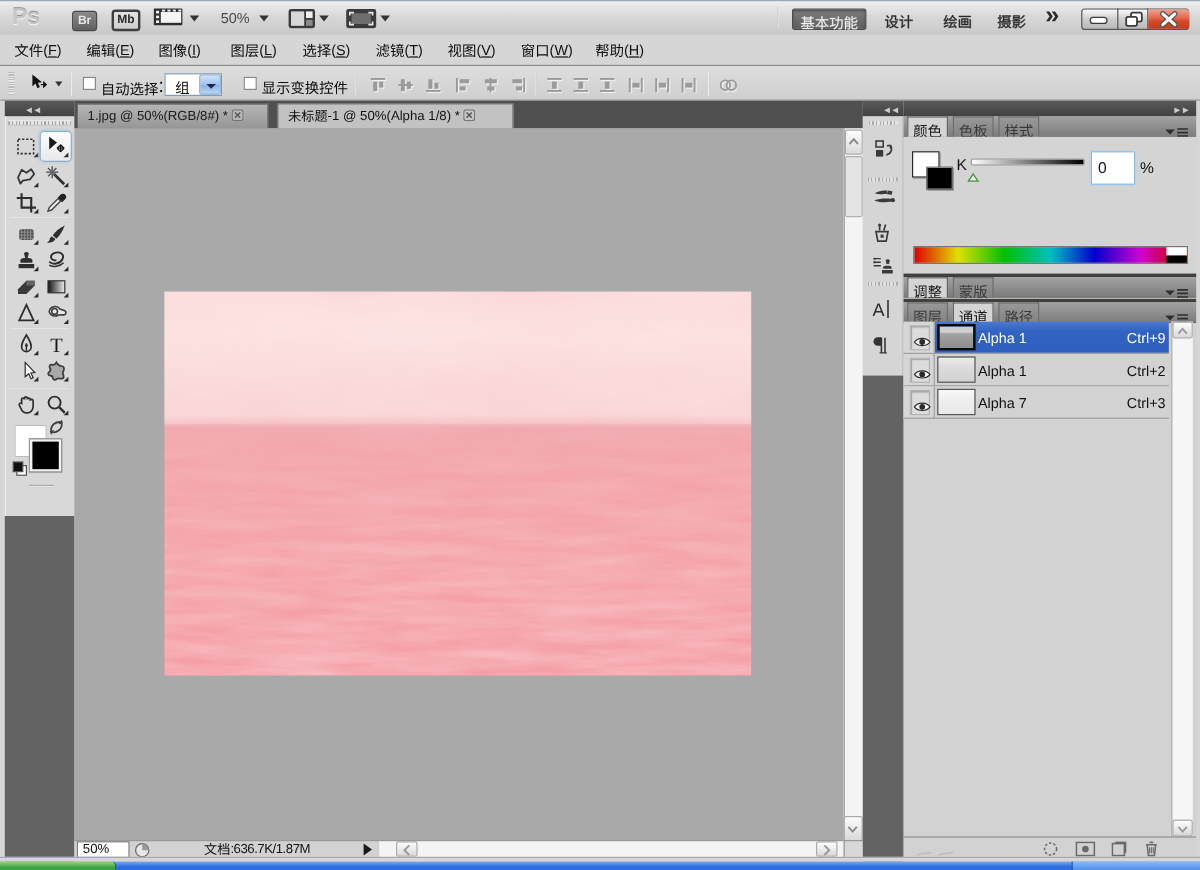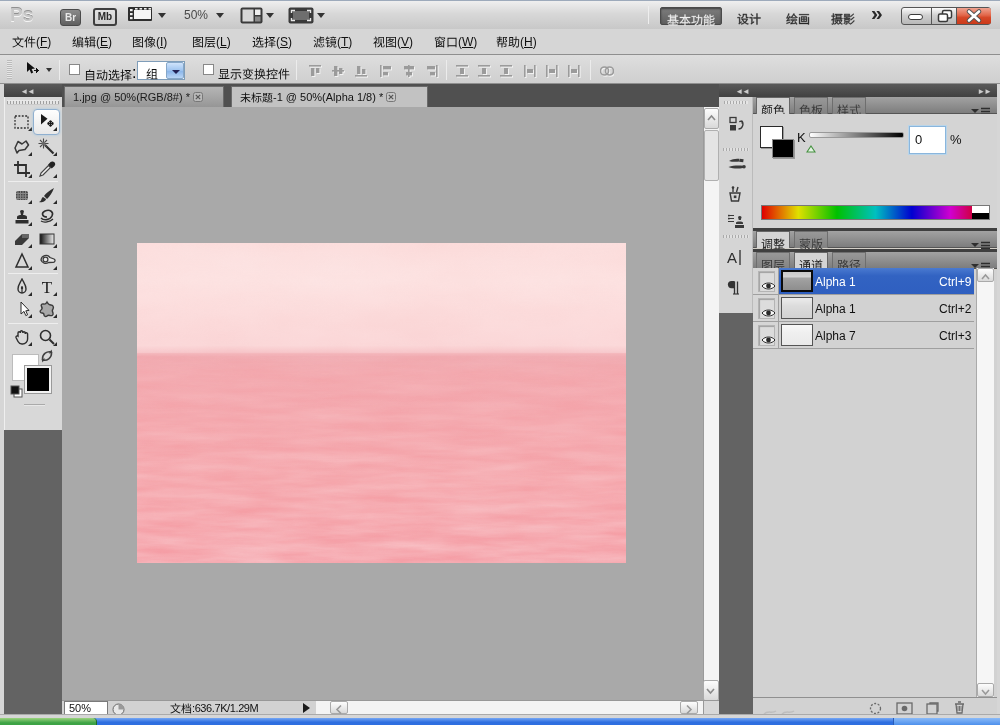--- a/index.html
+++ b/index.html
@@ -416,21 +416,21 @@
     </svg></div>
 <div style="position:absolute;left:62px;top:700px;width:641px;height:15px;background:#d2d2d2;border-top:1px solid #989898"></div>
 <div style="position:absolute;left:64px;top:701px;width:44px;height:14px;background:#fff;border:1px solid #7a7a7a;font-size:11px;color:#111;padding:0 0 0 4px">50%</div>
 <div style="position:absolute;left:112px;top:702px;width:13px;height:13px"><svg width="13" height="13">
       <circle cx="6.5" cy="6.5" r="5.5" fill="#e8e8e8" stroke="#666"></circle>
       <path d="M6.5 6.5 L6.5 1 A5.5 5.5 0 0 1 12 6.5 Z" fill="#999"></path>
     </svg></div>
 <div style="position:absolute;left:170px;top:702px;font-size:11px;letter-spacing:-0.4px;color:#111;white-space:nowrap"><svg style="vertical-align:-2px" width="22" height="11" viewBox="0 -880 2000 1000">
       <path transform="translate(0,0) scale(1,-1)" d="M423 823C453 774 485 707 497 666L580 693C566 734 531 799 501 847ZM50 664V590H206C265 438 344 307 447 200C337 108 202 40 36 -7C51 -25 75 -60 83 -78C250 -24 389 48 502 146C615 46 751 -28 915 -73C928 -52 950 -20 967 -4C807 36 671 107 560 201C661 304 738 432 796 590H954V664ZM504 253C410 348 336 462 284 590H711C661 455 592 344 504 253Z" fill="#111"></path>
       <path transform="translate(1000,0) scale(1,-1)" d="M851 776C830 702 788 597 753 534L813 515C848 575 891 673 925 755ZM397 751C430 679 469 582 486 521L551 547C533 608 493 701 458 774ZM193 840V626H47V555H181C151 418 88 260 26 175C38 158 56 128 65 108C113 175 159 287 193 401V-79H264V424C295 374 332 312 347 279L393 337C375 365 291 482 264 516V555H390V626H264V840ZM369 63V-9H842V-71H916V471H694V837H621V471H392V398H842V269H404V201H842V63Z" fill="#111"></path>
-    </svg><span style="vertical-align:0">:636.7K/1.29M</span></div>
+    </svg><span style="vertical-align:0">:636.7K/1.87M</span></div>
 <div style="position:absolute;left:299px;top:701px;width:14px;height:14px"><svg width="14" height="14">
       <path d="M4 2 L11 7 L4 12 Z" fill="#1a1a1a"></path>
     </svg></div>
 <div style="position:absolute;left:316px;top:700px;width:387px;height:15px;background:#f4f4f4;border-top:1px solid #989898"></div>
 <div style="position:absolute;left:330px;top:701px;width:18px;height:13px;background:linear-gradient(#fdfdfd,#d9d9d9);border:1px solid #aaa;border-radius:2px"><svg width="16" height="13">
       <path d="M10 2.5 l-4 4 4 4" fill="none" stroke="#999" stroke-width="1.6"></path>
     </svg></div>
 <div style="position:absolute;left:680px;top:701px;width:18px;height:13px;background:linear-gradient(#fdfdfd,#d9d9d9);border:1px solid #aaa;border-radius:2px"><svg width="16" height="13">
       <path d="M6 2.5 l4 4 -4 4" fill="none" stroke="#999" stroke-width="1.6"></path>
     </svg></div>

